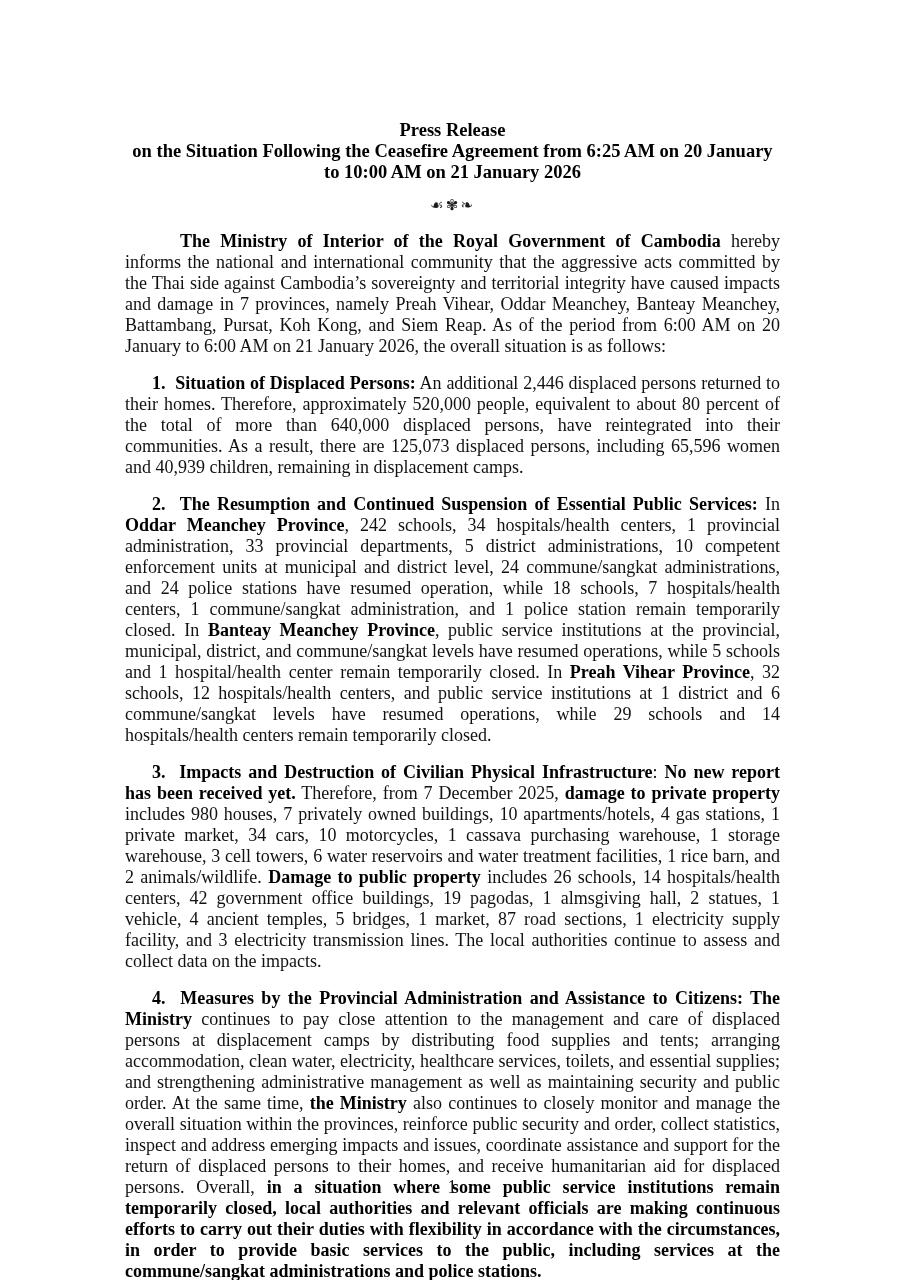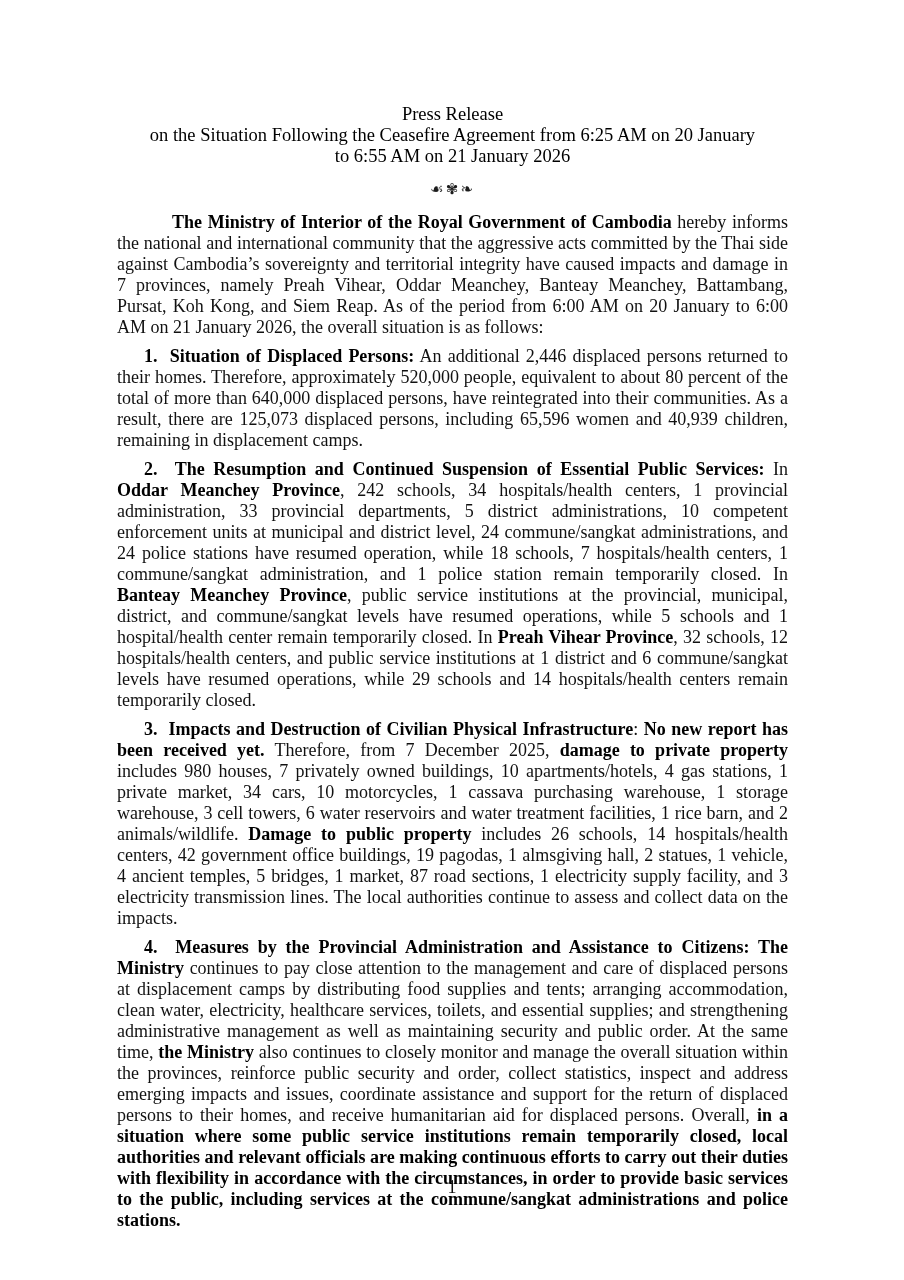--- a/index.html
+++ b/index.html
@@ -15,39 +15,40 @@
     color: #111111;
     font-family: "Liberation Serif", "DejaVu Serif", serif;
     font-size: 18px;
     line-height: 21px;
     box-sizing: border-box;
     padding: 104px 108px 0 109px;
     overflow: hidden;
   }
   .doc-title {
     text-align: center;
-    font-weight: normal;
+    font-weight: bold;
     font-size: 18.5px;
     line-height: 21px;
     color: #000000;
+    margin-top: 16px;
   }
   .ornament {
     text-align: center;
     font-family: "DejaVu Sans", sans-serif;
     font-size: 15px;
     line-height: 20px;
     margin: 12px 0 13px 0;
     color: #1c1c1c;
     letter-spacing: 2px;
   }
   .doc-body {
     margin-top: 8px;
   }
   .para {
-    margin: 8px;
+    margin: 16px;
     text-align: justify;
     color: #111111;
   }
   .para .bold {
     font-weight: bold;
     color: #000000;
   }
   .indent-lg { text-indent: 55px; }
   .indent-sm { text-indent: 27px; font-family: Liberation Serif, serif; }
   .page-number {
@@ -61,21 +62,21 @@
   }
 </style>
 </head>
 <body>
 
 <div class="page">
 
   <div class="doc-title">
     <div>Press Release</div>
     <div>on the Situation Following the Ceasefire Agreement from 6:25 AM on 20 January</div>
-    <div>to 6:55 AM on 21 January 2026</div>
+    <div>to 10:00 AM on 21 January 2026</div>
   </div>
 
   <div class="ornament">☙✾❧</div>
 
   <div class="doc-body">
     <p class="para indent-lg"><span class="bold">The Ministry of Interior of the Royal Government of Cambodia</span><span> hereby informs the national and international community that the aggressive acts committed by the Thai side against Cambodia’s sovereignty and territorial integrity have caused impacts and damage in 7 provinces, namely Preah Vihear, Oddar Meanchey, Banteay Meanchey, Battambang, Pursat, Koh Kong, and Siem Reap. As of the period from 6:00 AM on 20 January to 6:00 AM on 21 January 2026, the overall situation is as follows:</span></p>
     <p class="para indent-sm"><span class="bold">1.&nbsp;&nbsp;Situation of Displaced Persons:</span><span> An additional 2,446 displaced persons returned to their homes. Therefore, approximately 520,000 people, equivalent to about 80 percent of the total of more than 640,000 displaced persons, have reintegrated into their communities. As a result, there are 125,073 displaced persons, including 65,596 women and 40,939 children, remaining in displacement camps.</span></p>
     <p class="para indent-sm"><span class="bold">2.&nbsp;&nbsp;The Resumption and Continued Suspension of Essential Public Services:</span><span> In </span><span class="bold">Oddar Meanchey Province</span><span>, 242 schools, 34 hospitals/health centers, 1 provincial administration, 33 provincial departments, 5 district administrations, 10 competent enforcement units at municipal and district level, 24 commune/sangkat administrations, and 24 police stations have resumed operation, while 18 schools, 7 hospitals/health centers, 1 commune/sangkat administration, and 1 police station remain temporarily closed. In </span><span class="bold">Banteay Meanchey Province</span><span>, public service institutions at the provincial, municipal, district, and commune/sangkat levels have resumed operations, while 5 schools and 1 hospital/health center remain temporarily closed. In </span><span class="bold">Preah Vihear Province</span><span>, 32 schools, 12 hospitals/health centers, and public service institutions at 1 district and 6 commune/sangkat levels have resumed operations, while 29 schools and 14 hospitals/health centers remain temporarily closed.</span></p>
     <p class="para indent-sm"><span class="bold">3.&nbsp;&nbsp;Impacts and Destruction of Civilian Physical Infrastructure</span><span>: </span><span class="bold">No new report has been received yet.</span><span> Therefore, from 7 December 2025, </span><span class="bold">damage to private property</span><span> includes 980 houses, 7 privately owned buildings, 10 apartments/hotels, 4 gas stations, 1 private market, 34 cars, 10 motorcycles, 1 cassava purchasing warehouse, 1 storage warehouse, 3 cell towers, 6 water reservoirs and water treatment facilities, 1 rice barn, and 2 animals/wildlife. </span><span class="bold">Damage to public property</span><span> includes 26 schools, 14 hospitals/health centers, 42 government office buildings, 19 pagodas, 1 almsgiving hall, 2 statues, 1 vehicle, 4 ancient temples, 5 bridges, 1 market, 87 road sections, 1 electricity supply facility, and 3 electricity transmission lines. The local authorities continue to assess and collect data on the impacts.</span></p>
     <p class="para indent-sm"><span class="bold">4.&nbsp;&nbsp;Measures by the Provincial Administration and Assistance to Citizens: The Ministry</span><span> continues to pay close attention to the management and care of displaced persons at displacement camps by distributing food supplies and tents; arranging accommodation, clean water, electricity, healthcare services, toilets, and essential supplies; and strengthening administrative management as well as maintaining security and public order. At the same time, </span><span class="bold">the Ministry</span><span> also continues to closely monitor and manage the overall situation within the provinces, reinforce public security and order, collect statistics, inspect and address emerging impacts and issues, coordinate assistance and support for the return of displaced persons to their homes, and receive humanitarian aid for displaced persons. Overall, </span><span class="bold">in a situation where some public service institutions remain temporarily closed, local authorities and relevant officials are making continuous efforts to carry out their duties with flexibility in accordance with the circumstances, in order to provide basic services to the public, including services at the commune/sangkat administrations and police stations.</span></p>

